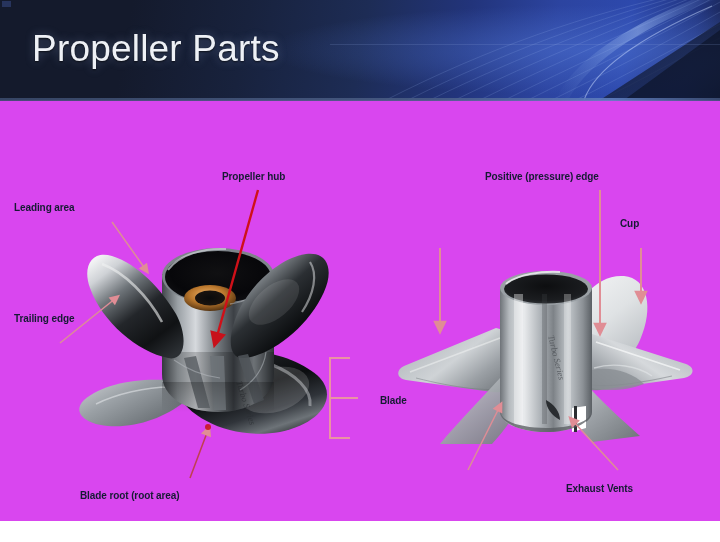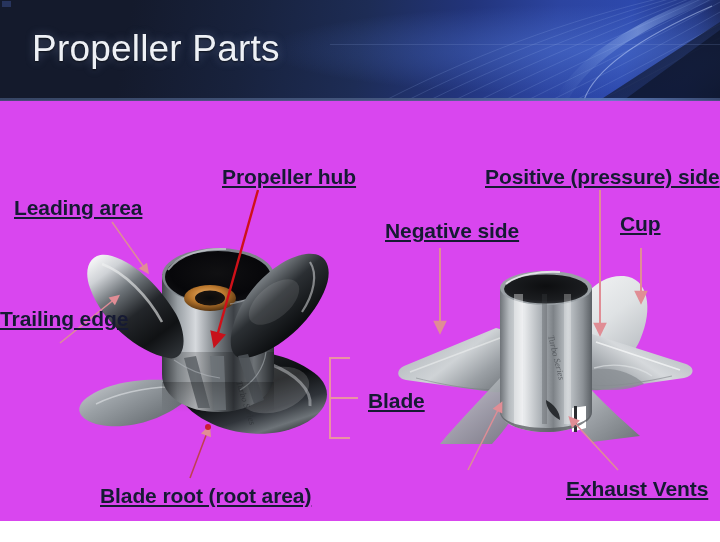--- a/index.html
+++ b/index.html
@@ -50,26 +50,25 @@
   #header-top-nib {
     position: absolute; left: 2px; top: 1px; width: 9px; height: 6px;
     background: #2a3a66; opacity: .85;
   }
 
   
   .lbl {
     position: absolute;
     font-family: "Liberation Sans", sans-serif;
     font-weight: bold;
-    font-size: 21px;
+    font-size: 10px;
     line-height: 18px;
     color: #161a33;
     white-space: nowrap;
     letter-spacing: -0.1px;
-    text-decoration: underline;
   }
 
   
   #anno { position: absolute; left: 0; top: 100px; width: 720px; height: 442px; }
 
   
   .art { position: absolute; }
   #art-left  { left: 58px;  top: 232px; width: 280px; height: 210px; }
   #art-right { left: 396px; top: 250px; width: 300px; height: 205px; }
 </style>
@@ -350,23 +349,22 @@
     <line x1="600" y1="90" x2="600" y2="230" stroke="#e08d95" stroke-width="2" marker-end="url(#ahPink)"></line>
 
     <line x1="641" y1="148" x2="641" y2="198" stroke="#e08d95" stroke-width="2" marker-end="url(#ahPink)"></line>
 
     <line x1="468" y1="370" x2="500" y2="306" stroke="#dd8d96" stroke-width="1.6" marker-end="url(#ahPink)"></line>
 
     <line x1="618" y1="370" x2="572" y2="320" stroke="#dd8d96" stroke-width="1.6" marker-end="url(#ahPink)"></line>
   </svg>
 
   <div class="lbl" style="left:14px;  top:199px;">Leading area</div>
-  <div class="lbl" style="left:0;  top:310px;">Trailing edge</div>
+  <div class="lbl" style="left:14px;  top:310px;">Trailing edge</div>
   <div class="lbl" style="left:222px; top:168px;">Propeller hub</div>
-  <div class="lbl" style="left:100px;  top:487px;">Blade root (root area)</div>
-  <div class="lbl" style="left:368px; top:392px;">Blade</div>
-
-  <div class="lbl" style="left:385px; top:222px;">Negative side</div>
-  <div class="lbl" style="left:485px; top:168px;">Positive (pressure) side</div>
+  <div class="lbl" style="left:80px;  top:487px;">Blade root (root area)</div>
+  <div class="lbl" style="left:380px; top:392px;">Blade</div>
+
+  <div class="lbl" style="left:485px; top:168px;">Positive (pressure) edge</div>
   <div class="lbl" style="left:620px; top:215px;">Cup</div>
   <div class="lbl" style="left:566px; top:480px;">Exhaust Vents</div>
 
 </div>
 
 </body></html>

